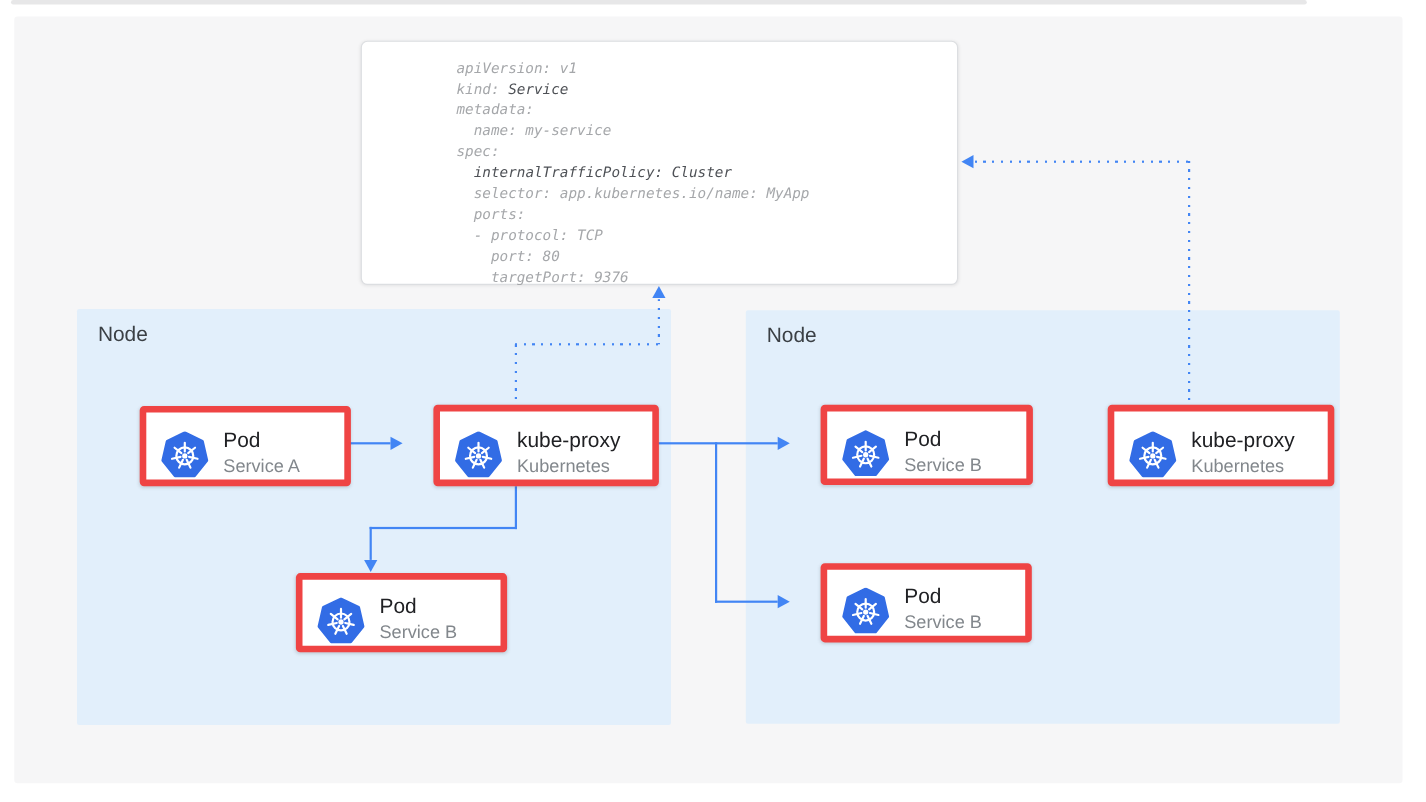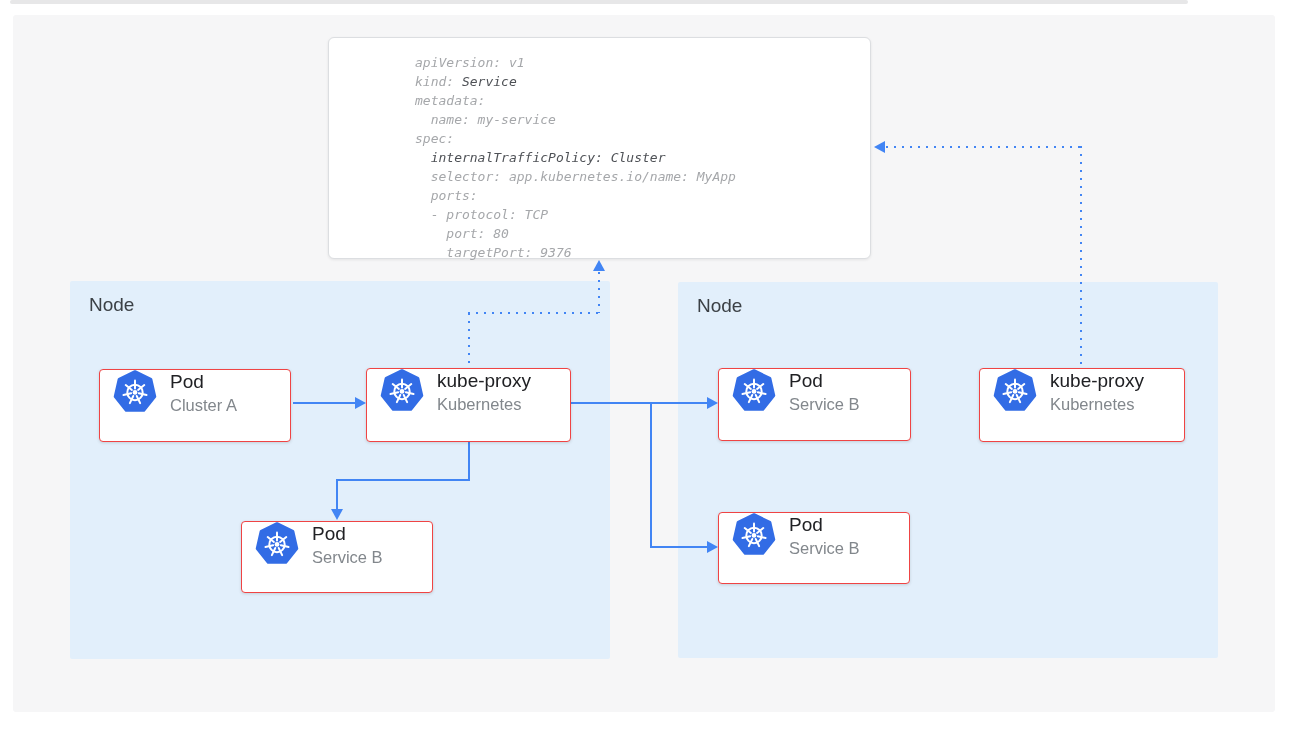--- a/index.html
+++ b/index.html
@@ -23,23 +23,23 @@
                color:#a5a7aa; white-space:pre; }
   .yaml-card .code-line .b { font-weight:normal; color:#4e5156; }
 
   
   .node-box { position:absolute; background:#e2effb; border-radius:2px; }
   .node-box .node-label { position:absolute; left:19px; top:13px; font-size:19px; color:#3b4045; }
   .node-left  { left:70px;  top:281px; width:540px; height:378px; }
   .node-right { left:678px; top:282px; width:540px; height:376px; }
 
   
-  .card { position:absolute; background:#ffffff; border:1px solid #ef4444; border-radius:4px;
+  .card { position:absolute; background:#ffffff; border:6px solid #ef4444; border-radius:4px;
           box-shadow:0 1px 3px rgba(60,64,67,0.18);
-          display:flex; align-items:flex-start; padding-left:13px; gap:13px; }
+          display:flex; align-items:flex-end; padding-left:13px; gap:13px;margin-left:28px; }
   .card .txt { display:flex; flex-direction:column; }
   .card .title { font-size:19px; color:#202124; line-height:24px; }
   .card .subtitle { font-size:16.5px; color:#82878c; line-height:23px; }
   .card .k8s { width:44px; height:44px; flex:0 0 44px; }
 
   .card-pod-a        { left:99px;  top:369px; width:192px; height:73px; }
   .card-kp-left      { left:366px; top:368px; width:205px; height:74px; }
   .card-pod-b-left   { left:241px; top:521px; width:192px; height:72px; }
   .card-pod-b1-right { left:718px; top:368px; width:193px; height:73px; }
   .card-pod-b2-right { left:718px; top:512px; width:192px; height:72px; }
@@ -110,21 +110,21 @@
             <line x1="57" y1="45.4" x2="71.1" y2="34.2"></line>
             <line x1="58.8" y1="53" x2="76.3" y2="57"></line>
             <line x1="53.9" y1="59.1" x2="61.7" y2="75.3"></line>
             <line x1="46.1" y1="59.1" x2="38.3" y2="75.3"></line>
             <line x1="41.2" y1="53" x2="23.7" y2="57"></line>
             <line x1="43" y1="45.4" x2="28.9" y2="34.2"></line>
           </g>
         </svg></span>
     <span class="txt">
       <span class="title">Pod</span>
-      <span class="subtitle">Cluster A</span>
+      <span class="subtitle">Service A</span>
     </span>
   </div>
 
   <div class="card card-kp-left">
     <span class="k8s"><svg viewBox="0 0 100 100" width="44" height="44">
           <polygon points="50,4 85.96,21.32 94.85,60.24 69.96,91.45 30.04,91.45 5.15,60.24 14.04,21.32" fill="#326CE5" stroke="#326CE5" stroke-width="7" stroke-linejoin="round"></polygon>
           <circle cx="50" cy="51" r="17.5" fill="none" stroke="#fff" stroke-width="4.5"></circle>
           <circle cx="50" cy="51" r="5.5" fill="#fff"></circle>
           <g stroke="#fff" stroke-width="4.5" stroke-linecap="round">
             <line x1="50" y1="42" x2="50" y2="24"></line>

